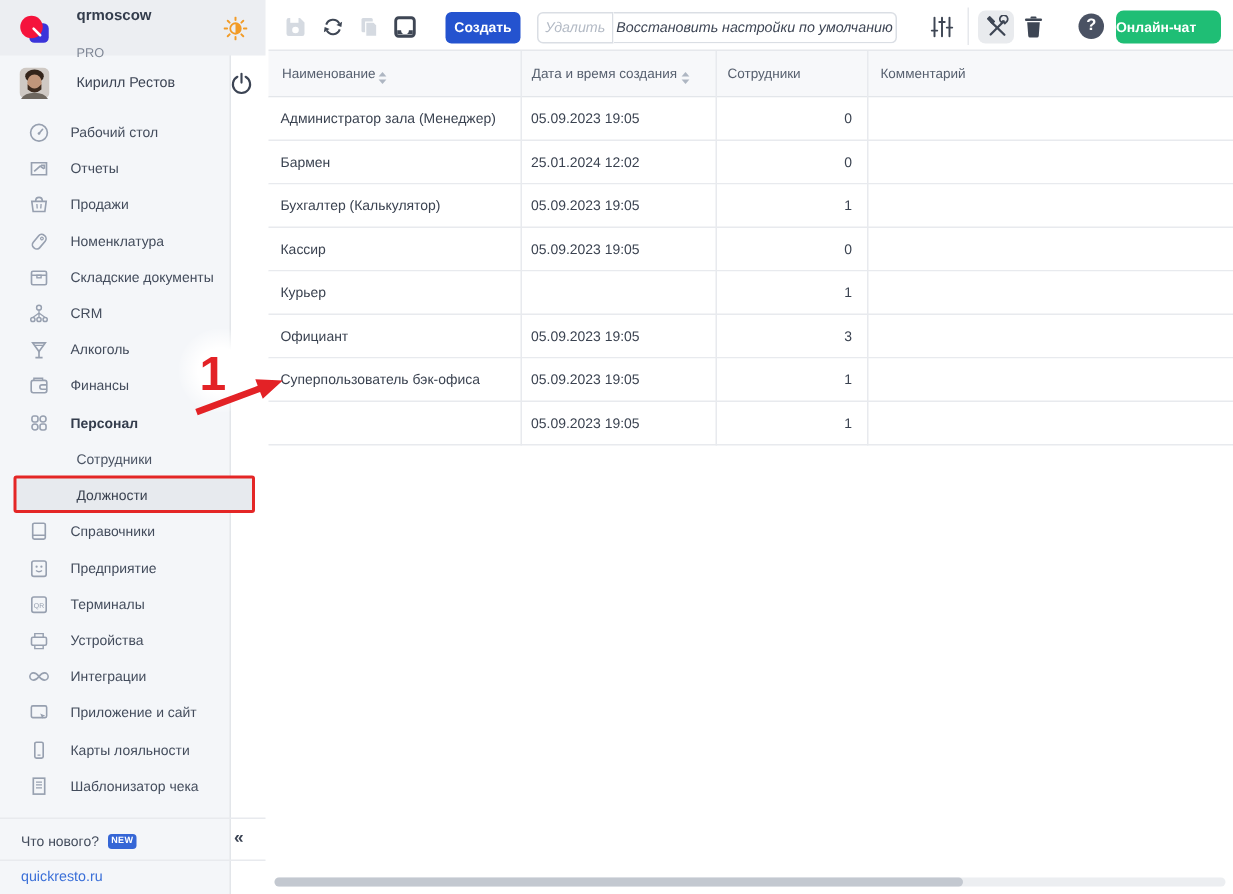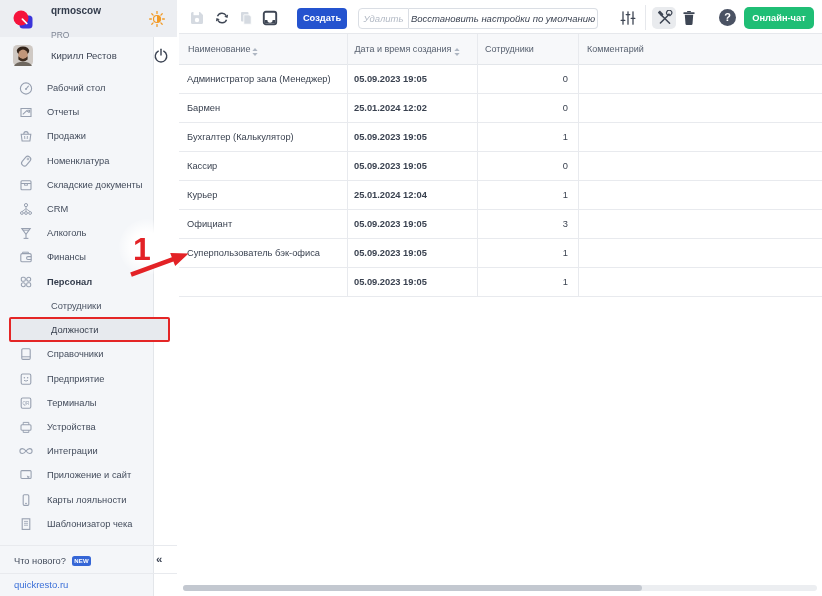--- a/index.html
+++ b/index.html
@@ -23,27 +23,27 @@
   #qrlink { position:absolute; left:14px; top:578.5px; font-size:9.5px; color:#3a6fd8; }
   #toolbar { position:absolute; left:179px; top:0; width:643px; height:34px; background:#fff; border-bottom:1px solid #e6e8ec; }
   .tbico { position:absolute; top:10px; width:16px; height:16px; }
   #btn-create { position:absolute; left:118px; top:7.5px; width:50px; height:21.5px; background:#2453cf; border-radius:4px; color:#fff; font-size:9.3px; font-weight:bold; text-align:center; line-height:21.5px; }
   #btn-group { position:absolute; left:179px; top:7.5px; height:21.5px; display:flex;font-style:italic; }
   #btn-del { width:51px; height:21.5px; background:#fff; border:1px solid #dadee4; border-radius:4px 0 0 4px; color:#b3bac5; font-size:9.5px; text-align:center; line-height:19px; }
   #btn-restore { width:189px; height:21.5px; background:#fff; border:1px solid #dadee4; border-left:none; border-radius:0 4px 4px 0; color:#3d4554; font-size:9.5px; text-align:center; line-height:19px; white-space:nowrap; }
   #tb-divider { position:absolute; left:466px; top:5px; width:1px; height:25px; background:#e6e8ec; }
   #tools-bg { position:absolute; left:473px; top:7px; width:24px; height:22px; background:#e9ebee; border-radius:5px; }
   #help { position:absolute; left:540px; top:9px; width:17px; height:17px; background:#4a5263; border-radius:50%; color:#fff; font-size:11px; font-weight:bold; text-align:center; line-height:17px; }
-  #btn-chat { position:absolute; left:565px; top:7px; width:70px; height:22px; background:#1fbe75; border-radius:5px; color:#fff; font-size:9.3px; font-weight:bold; text-align:center; line-height:22px; }
+  #btn-chat { position:absolute; left:565px; top:7px; width:70px; height:22px; background:#1fbe75; border-radius:5px; color:#fff; font-size:9.3px; font-weight:bold; line-height:22px; }
   #thead { position:absolute; left:179px; top:34px; width:643px; height:31px; background:#f7f8fa; border-bottom:1px solid #e3e6ea; }
   .th { position:absolute; top:0; height:100%; font-size:9px; color:#57606f; line-height:30px; }
   .trow { position:absolute; left:179px; width:643px; height:29px; background:#fff; border-bottom:1px solid #e8eaee; }
   .td { position:absolute; top:0; height:100%; font-size:9.3px; color:#3a4250; line-height:28px; white-space:nowrap; }
   .c1 { left:8px; }
-  .c2 { left:175px;font-weight:bold; }
+  .c2 { left:175px; }
   .c3 { left:298px; width:91px; text-align:right; }
   .colline { position:absolute; top:34px; width:1px; height:263px; background:#e8eaee; }
   #sb-track { position:absolute; left:183px; top:584.8px; width:634px; height:6.6px; background:#eceef1; border-radius:3.3px; }
   #sb-thumb { position:absolute; left:0; top:0; width:459px; height:6.6px; background:#c3c8d0; border-radius:3.3px; }
   #halo { position:absolute; left:119px; top:219px; width:56px; height:56px; border-radius:50%; background:radial-gradient(circle, rgba(255,255,255,1) 38%, rgba(255,255,255,0) 74%); }
   #ann1 { position:absolute; left:133px; top:233px; font-size:32px; font-weight:bold; color:#e32226; line-height:1; }
 </style>
 </head>
 <body>
 <div id="sidebar">
@@ -317,21 +317,20 @@
     <div class="td c2">05.09.2023 19:05</div>
     <div class="td c3">1</div>
   </div>
 <div class="trow" style="top:152px">
     <div class="td c1">Кассир</div>
     <div class="td c2">05.09.2023 19:05</div>
     <div class="td c3">0</div>
   </div>
 <div class="trow" style="top:181px">
     <div class="td c1">Курьер</div>
-    <div class="td c2">25.01.2024 12:04</div>
     <div class="td c3">1</div>
   </div>
 <div class="trow" style="top:210px">
     <div class="td c1">Официант</div>
     <div class="td c2">05.09.2023 19:05</div>
     <div class="td c3">3</div>
   </div>
 <div class="trow" style="top:239px">
     <div class="td c1">Суперпользователь бэк-офиса</div>
     <div class="td c2">05.09.2023 19:05</div>

